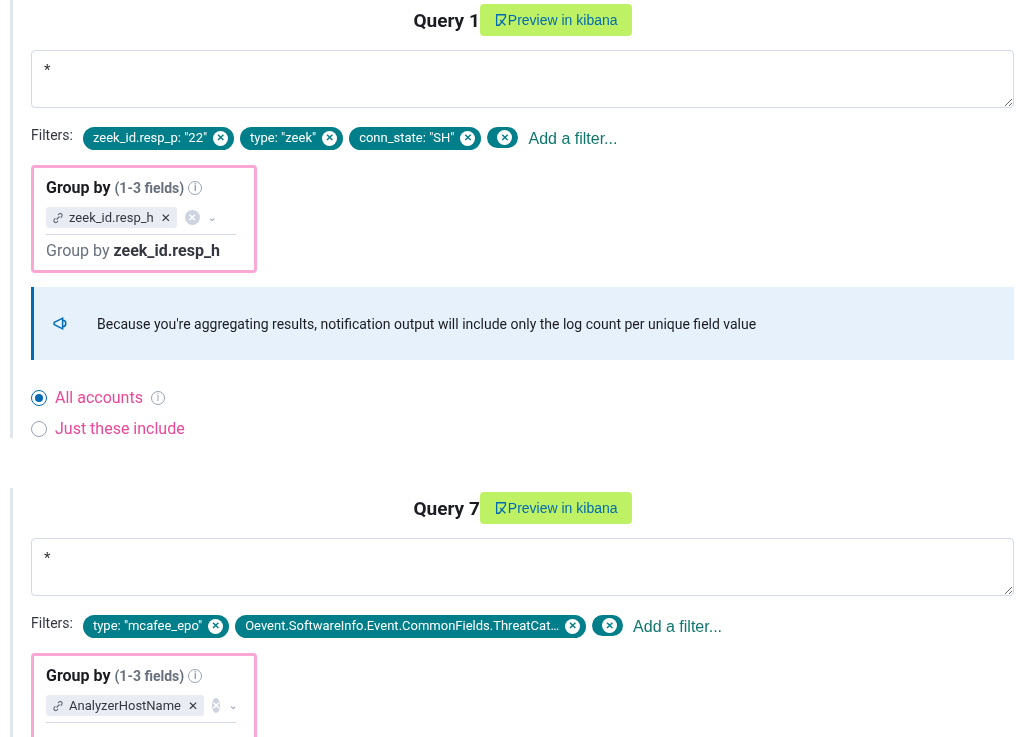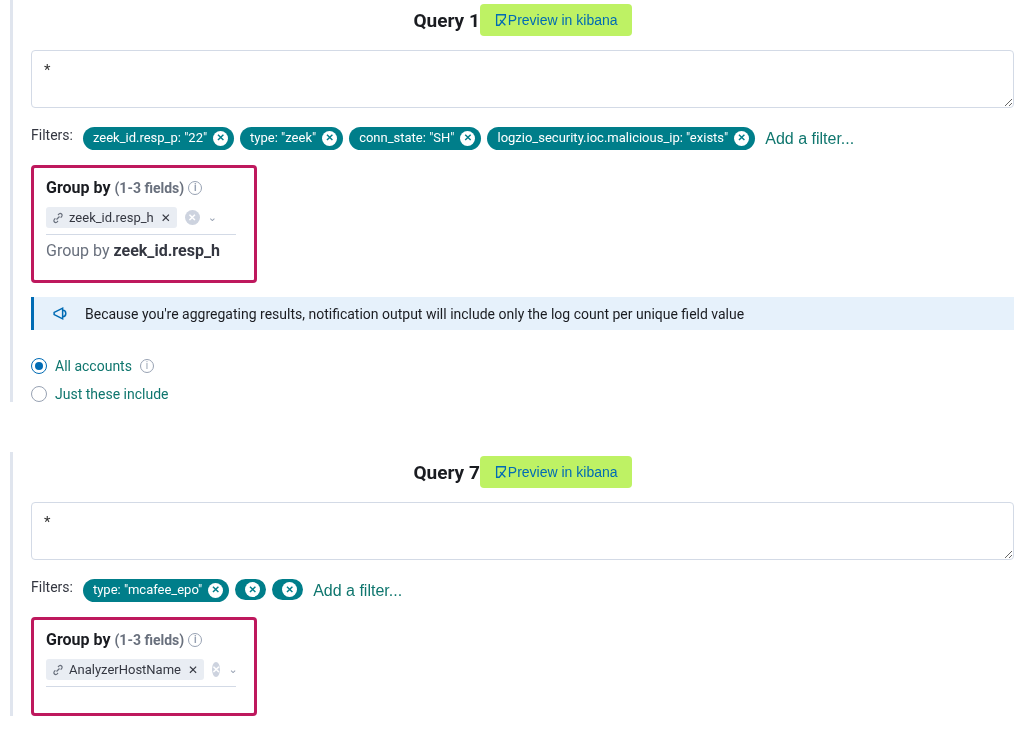--- a/index.html
+++ b/index.html
@@ -8,40 +8,40 @@
 .query-header{display:flex;justify-content:center;align-items:center;margin-bottom:14px}
 .query-title{font-size:19px;font-weight:700;color:#1a1c21}
 .preview-btn{display:flex;align-items:center;gap:0;background:#bef264;color:#006bb4;border:none;padding:8px 14px;border-radius:4px;font-size:14px;cursor:pointer}
 .preview-btn svg{width:14px;height:14px}
 .query-textarea{width:100%;min-height:56px;border:1px solid #d3dae6;border-radius:4px;padding:10px 12px;font-size:15px;resize:vertical;font-family:inherit;color:#333;margin-bottom:16px}
 .filters-row{display:flex;align-items:flex-start;flex-wrap:wrap;gap:6px;margin-bottom:14px}
 .filters-label{color:#343741;margin-right:4px;font-size:14px}
 .filter-pill{display:inline-flex;align-items:center;background:#007e8a;color:#fff;border-radius:12px;padding:3px 6px 3px 10px;font-size:13px;line-height:1.3;gap:6px}
 .filter-pill .x-circle{display:inline-flex;align-items:center;justify-content:center;width:15px;height:15px;background:#fff;color:#007e8a;border-radius:50%;font-size:10px;font-weight:700;line-height:1;cursor:pointer}
 .add-filter{color:#0f766e;background:none;border:none;font-size:16px;cursor:pointer;padding:3px 4px}
-.groupby-box{border:3px solid #be185d;border-radius:4px;padding:10px 12px 20px 12px;display:inline-block;min-width:226px;margin-bottom:14px}
+.groupby-box{border:3px solid #f9a8d4;border-radius:4px;padding:10px 12px 10px 12px;display:inline-block;min-width:226px;margin-bottom:14px}
 .groupby-title{font-size:16px;font-weight:700;color:#1a1c21;display:flex;align-items:center;gap:4px;margin-bottom:10px}
 .groupby-sub{font-weight:700;color:#69707d;font-size:14px}
 .info-icon{display:inline-flex;align-items:center;justify-content:center;width:14px;height:14px;border:1px solid #98a2b3;border-radius:50%;font-size:10px;color:#98a2b3;line-height:1}
 .groupby-field-row{display:flex;align-items:center;gap:8px;border-bottom:1px solid #d3dae6;padding-bottom:6px;margin-bottom:6px;width:190px}
 .field-chip{display:inline-flex;align-items:center;background:#e9edf3;border-radius:3px;padding:3px 6px;font-size:13px;color:#343741;gap:5px}
 .field-chip .link-icon{width:12px;height:12px}
 .field-chip .chip-x{color:#343741;cursor:pointer;font-size:12px;margin-left:2px}
 .clear-circle{display:inline-flex;align-items:center;justify-content:center;width:15px;height:15px;background:#cdd3df;color:#fff;border-radius:50%;font-size:10px;font-weight:700;cursor:pointer}
 .chev{color:#98a2b3;font-size:11px;cursor:pointer}
 .groupby-caption{font-size:16px;color:#69707d}
 .groupby-caption b{color:#343741}
-.info-banner{display:flex;align-items:center;gap:16px;background:#e6f1fb;border-left:3px solid #006bb4;padding:8px 18px;color:#1a1c21;font-size:14px;margin-bottom:28px}
+.info-banner{display:flex;align-items:center;gap:28px;background:#e6f1fb;border-left:3px solid #006bb4;padding:28px 18px;color:#1a1c21;font-size:14px;margin-bottom:28px}
 .info-banner svg{width:17px;height:17px;color:#006bb4;flex-shrink:0}
 .section-title{font-size:17px;font-weight:700;margin-bottom:12px}
 .radio-row{display:flex;align-items:center;gap:8px;margin-bottom:12px;cursor:pointer}
 .radio{width:16px;height:16px;border:1px solid #006bb4;border-radius:50%;display:inline-flex;align-items:center;justify-content:center}
 .radio.off{border-color:#98a2b3}
 .radio-dot{width:8px;height:8px;background:#006bb4;border-radius:50%}
-.radio-label{font-size:14px;color:#0f766e}
+.radio-label{font-size:16px;color:#ec4899}
 </style>
 </head>
 <body>
 
 <div class="query-block">
   <div class="query-header">
     <div class="query-title">Query 1</div>
     <button class="preview-btn">
       <svg viewBox="0 0 16 16" fill="none" stroke="currentColor" stroke-width="1.5">
           <path d="M3 2h10v3L6 14H3z"></path>
@@ -61,21 +61,20 @@
       </span>
     <span class="filter-pill">
         <span>type: "zeek"</span>
         <span class="x-circle">✕</span>
       </span>
     <span class="filter-pill">
         <span>conn_state: "SH"</span>
         <span class="x-circle">✕</span>
       </span>
     <span class="filter-pill">
-        <span>logzio_security.ioc.malicious_ip: "exists"</span>
         <span class="x-circle">✕</span>
       </span>
     <button class="add-filter">Add a filter...</button>
   </div>
 
   <div class="groupby-box">
     <div class="groupby-title">
       <span>Group by</span>
       <span class="groupby-sub">(1-3 fields)</span>
       <span class="info-icon">i</span>
@@ -131,20 +130,21 @@
 
   <textarea class="query-textarea" style="">*</textarea>
 
   <div class="filters-row">
     <span class="filters-label">Filters:</span>
     <span class="filter-pill">
         <span>type: "mcafee_epo"</span>
         <span class="x-circle">✕</span>
       </span>
     <span class="filter-pill">
+        <span>Oevent.SoftwareInfo.Event.CommonFields.ThreatCat…</span>
         <span class="x-circle">✕</span>
       </span>
     <span class="filter-pill">
         <span class="x-circle">✕</span>
       </span>
     <button class="add-filter">Add a filter...</button>
   </div>
 
   <div class="groupby-box" style="margin-bottom:0">
     <div class="groupby-title">

